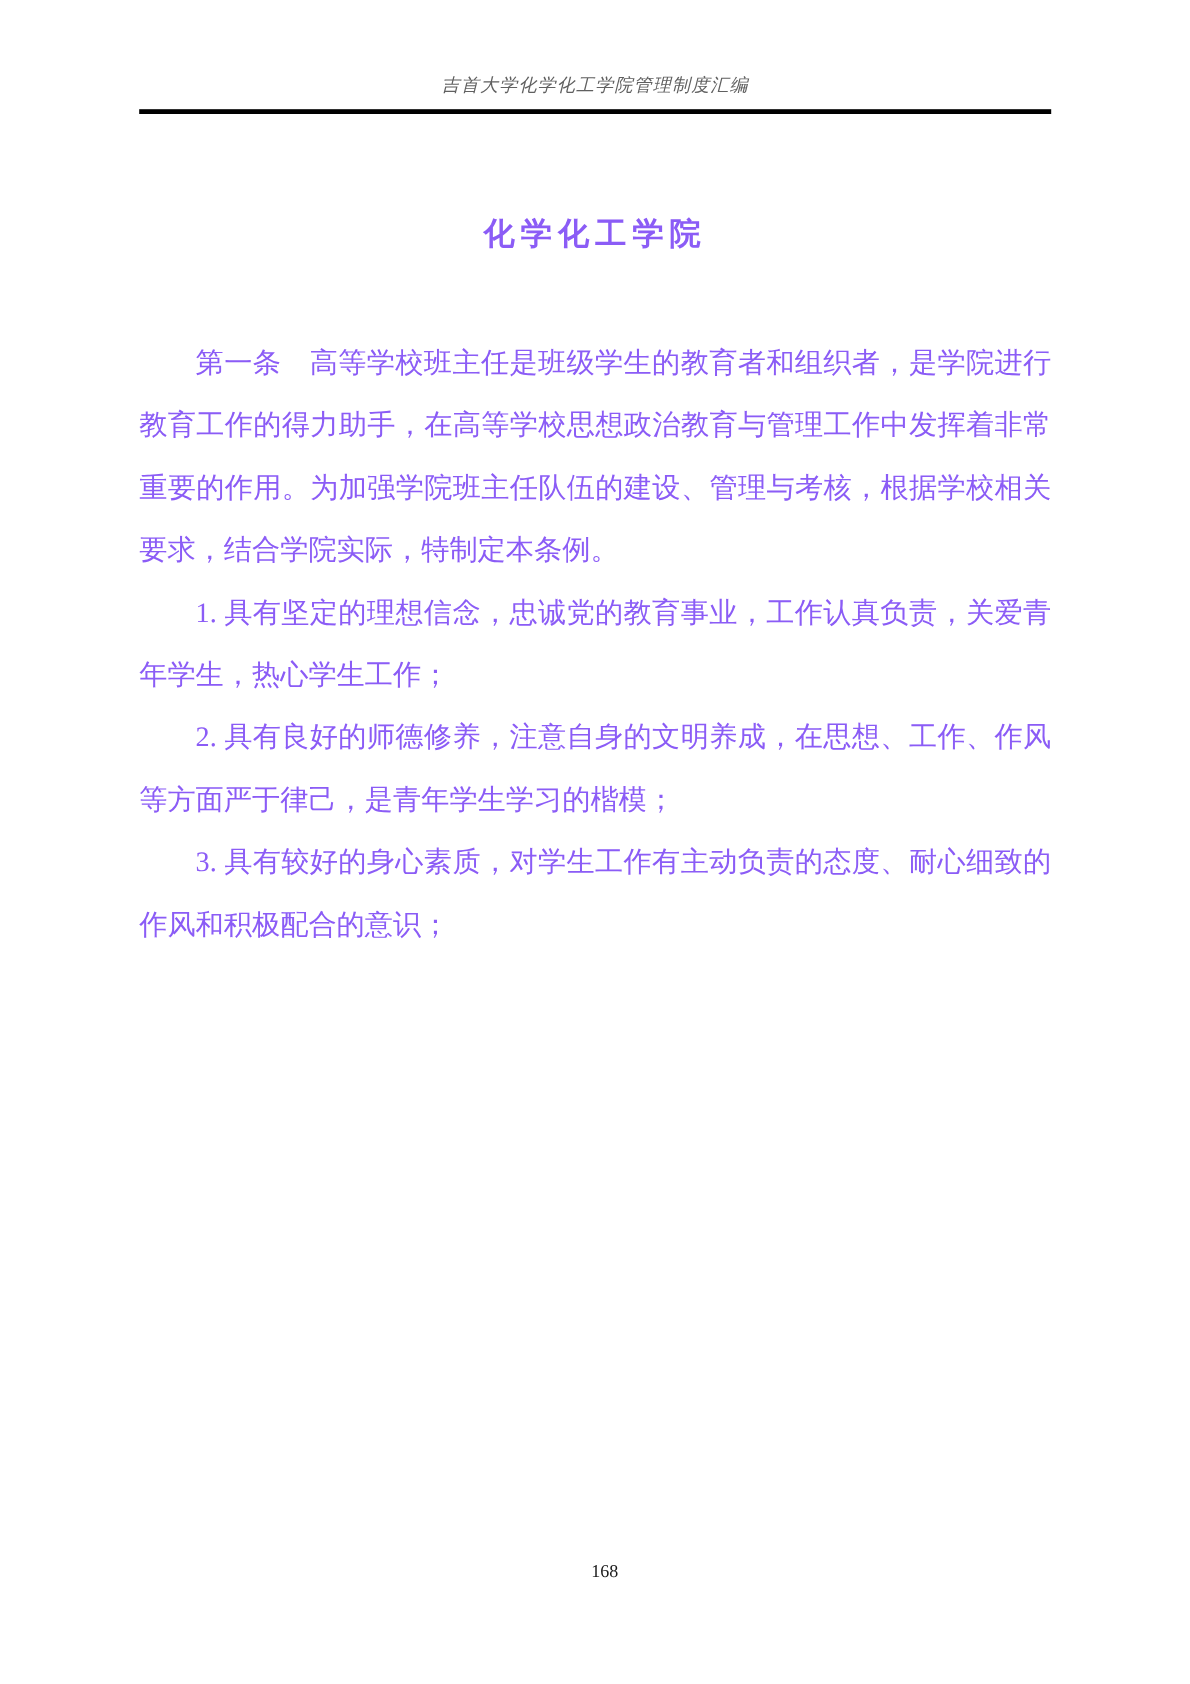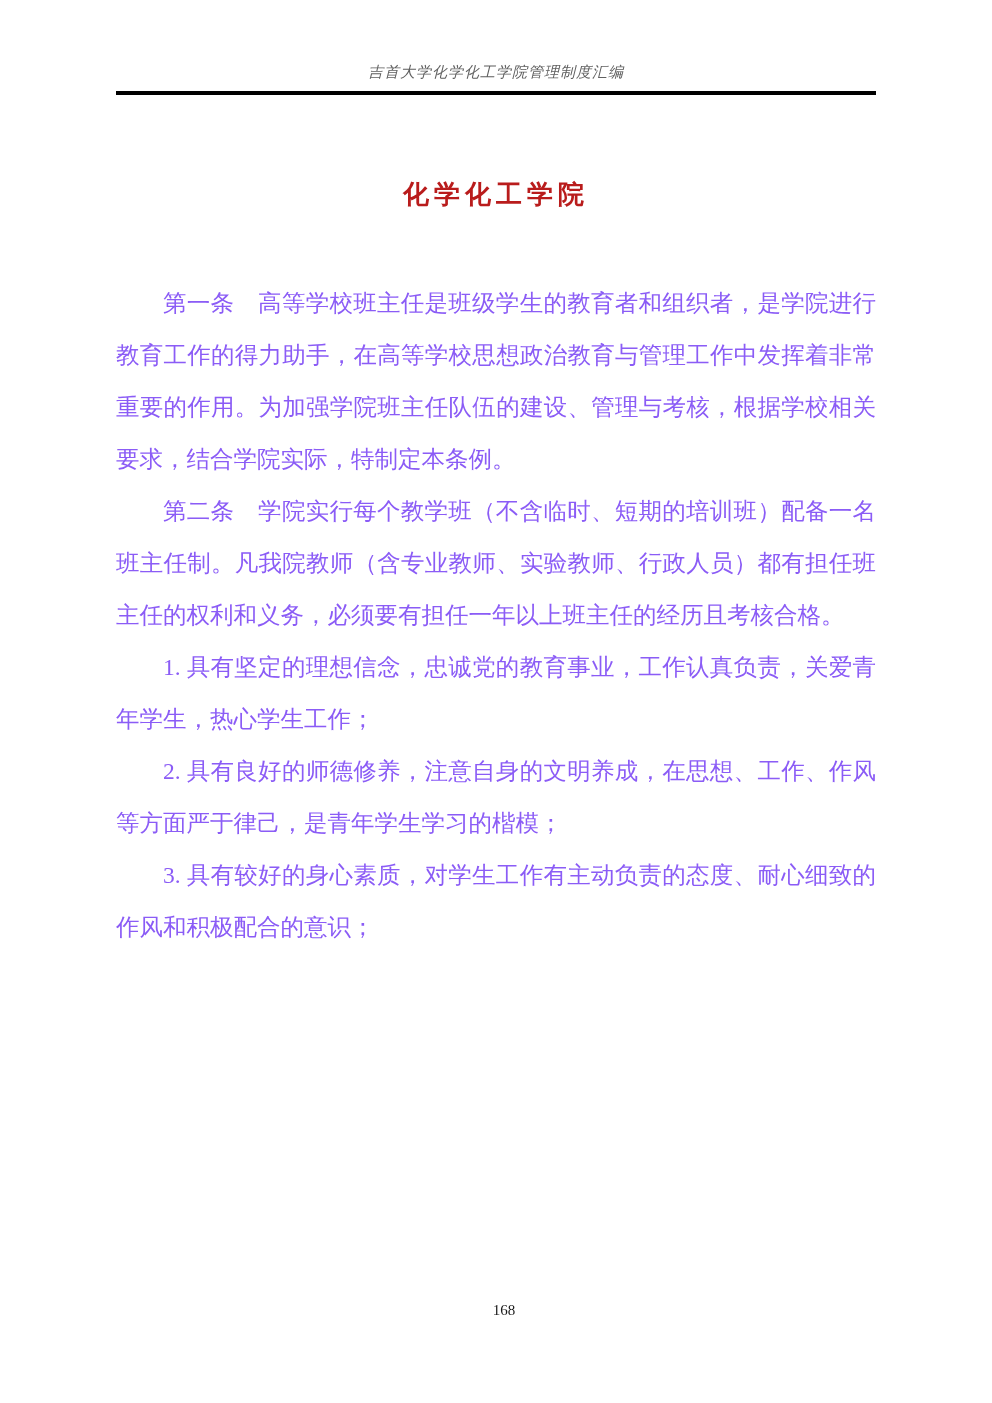--- a/index.html
+++ b/index.html
@@ -29,21 +29,21 @@
     background: #000000;
     margin: 9px auto 0 auto;
   }
   .doc-institution {
     margin-top: 82px;
     text-align: center;
     font-size: 26px;
     line-height: 36px;
     font-weight: 700;
     letter-spacing: 5px;
-    color: #b91c1c;
+    color: #8b5cf6;
   }
   .doc-title {
     margin-top: 16px;
     text-align: center;
     font-size: 28px;
     line-height: 38px;
     font-weight: 400;
     letter-spacing: 1px;
     color: #000000;
   }
@@ -81,21 +81,20 @@
   <div class="header">
     <div class="header-text">吉首大学化学化工学院管理制度汇编</div>
     <div class="header-rule"></div>
   </div>
 
   <div class="doc-institution">化学化工学院</div>
 
 
   <div class="content">
     <p>第一条　高等学校班主任是班级学生的教育者和组织者，是学院进行教育工作的得力助手，在高等学校思想政治教育与管理工作中发挥着非常重要的作用。为加强学院班主任队伍的建设、管理与考核，根据学校相关要求，结合学院实际，特制定本条例。</p>
-    <p>第二条　学院实行每个教学班（不含临时、短期的培训班）配备一名班主任制。凡我院教师（含专业教师、实验教师、行政人员）都有担任班主任的权利和义务，必须要有担任一年以上班主任的经历且考核合格。</p>
     <p>1. 具有坚定的理想信念，忠诚党的教育事业，工作认真负责，关爱青年学生，热心学生工作；</p>
     <p>2. 具有良好的师德修养，注意自身的文明养成，在思想、工作、作风等方面严于律己，是青年学生学习的楷模；</p>
     <p>3. 具有较好的身心素质，对学生工作有主动负责的态度、耐心细致的作风和积极配合的意识；</p>
   </div>
 
   <div class="page-number">168</div>
 
 </div>
 
 </body></html>

